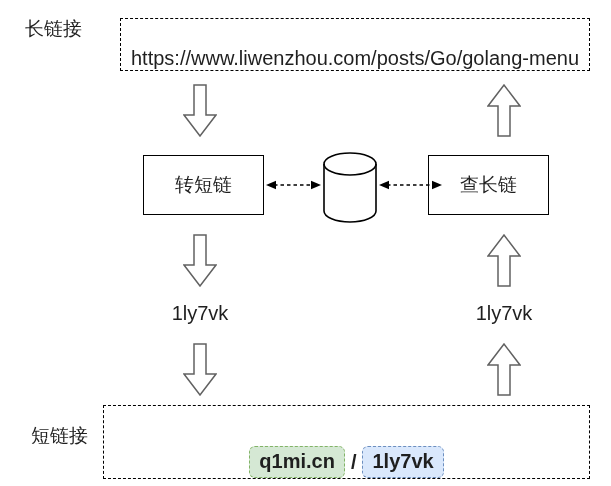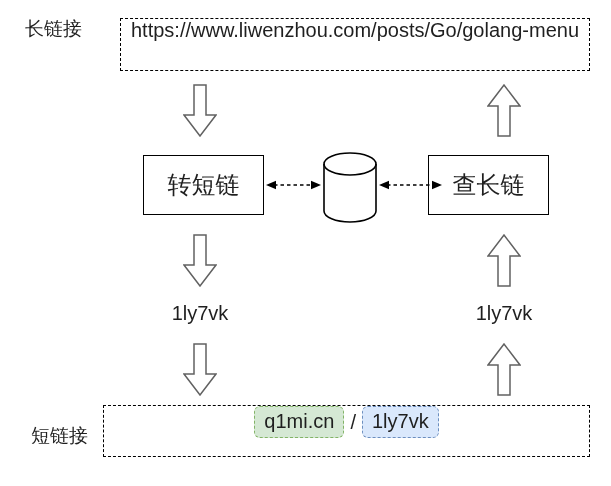--- a/index.html
+++ b/index.html
@@ -15,35 +15,35 @@
   .abs { position: absolute; }
   .side-label {
     font-size: 19px;
     color: #1f1f1f;
     white-space: nowrap;
   }
   .dashed-box {
     border: 1px dashed #000000;
     background: #ffffff;
     display: flex;
-    align-items: flex-start;
+    align-items: flex-end;
     justify-content: center;
   }
   .url-text {
     font-size: 20px;
     white-space: nowrap;
     color: #1f1f1f;
   }
   .solid-box {
     border: 1.5px solid #000000;
     background: #ffffff;
     display: flex;
     align-items: center;
     justify-content: center;
-    font-size: 24px;
+    font-size: 19px;
     color: #1f1f1f;
   }
   .code-text {
     font-size: 20px;
     text-align: center;
     white-space: nowrap;
   }
   .short-url-content {
     display: flex;
     align-items: center;
@@ -135,21 +135,21 @@
       <path d="M11 1 H23 V31 H33 L17 52 L1 31 H11 Z" fill="#ffffff" stroke="#616161" stroke-width="1.5" stroke-linejoin="miter"></path>
     </svg>
   </div>
 
   <div class="abs" style="left:487px; top:343px;">
     <svg width="34" height="53" viewBox="0 0 34 53">
       <path d="M11 52 V22 H1 L17 1 L33 22 H23 V52 Z" fill="#ffffff" stroke="#616161" stroke-width="1.5" stroke-linejoin="miter"></path>
     </svg>
   </div>
 
-  <div class="abs dashed-box" style="left:103px; top:405px; width:487px; height:52px;">
+  <div class="abs dashed-box" style="left:103px; top:405px; width:487px; height:74px;font-weight:bold;">
     <div class="short-url-content">
       <span class="chip" style="background: rgb(213, 232, 212); border-color: rgb(130, 179, 102);">q1mi.cn</span>
       <span class="sep">/</span>
       <span class="chip" style="background: rgb(218, 232, 252); border-color: rgb(108, 142, 191);">1ly7vk</span>
     </div>
   </div>
 
 </div>
 
 </body></html>

